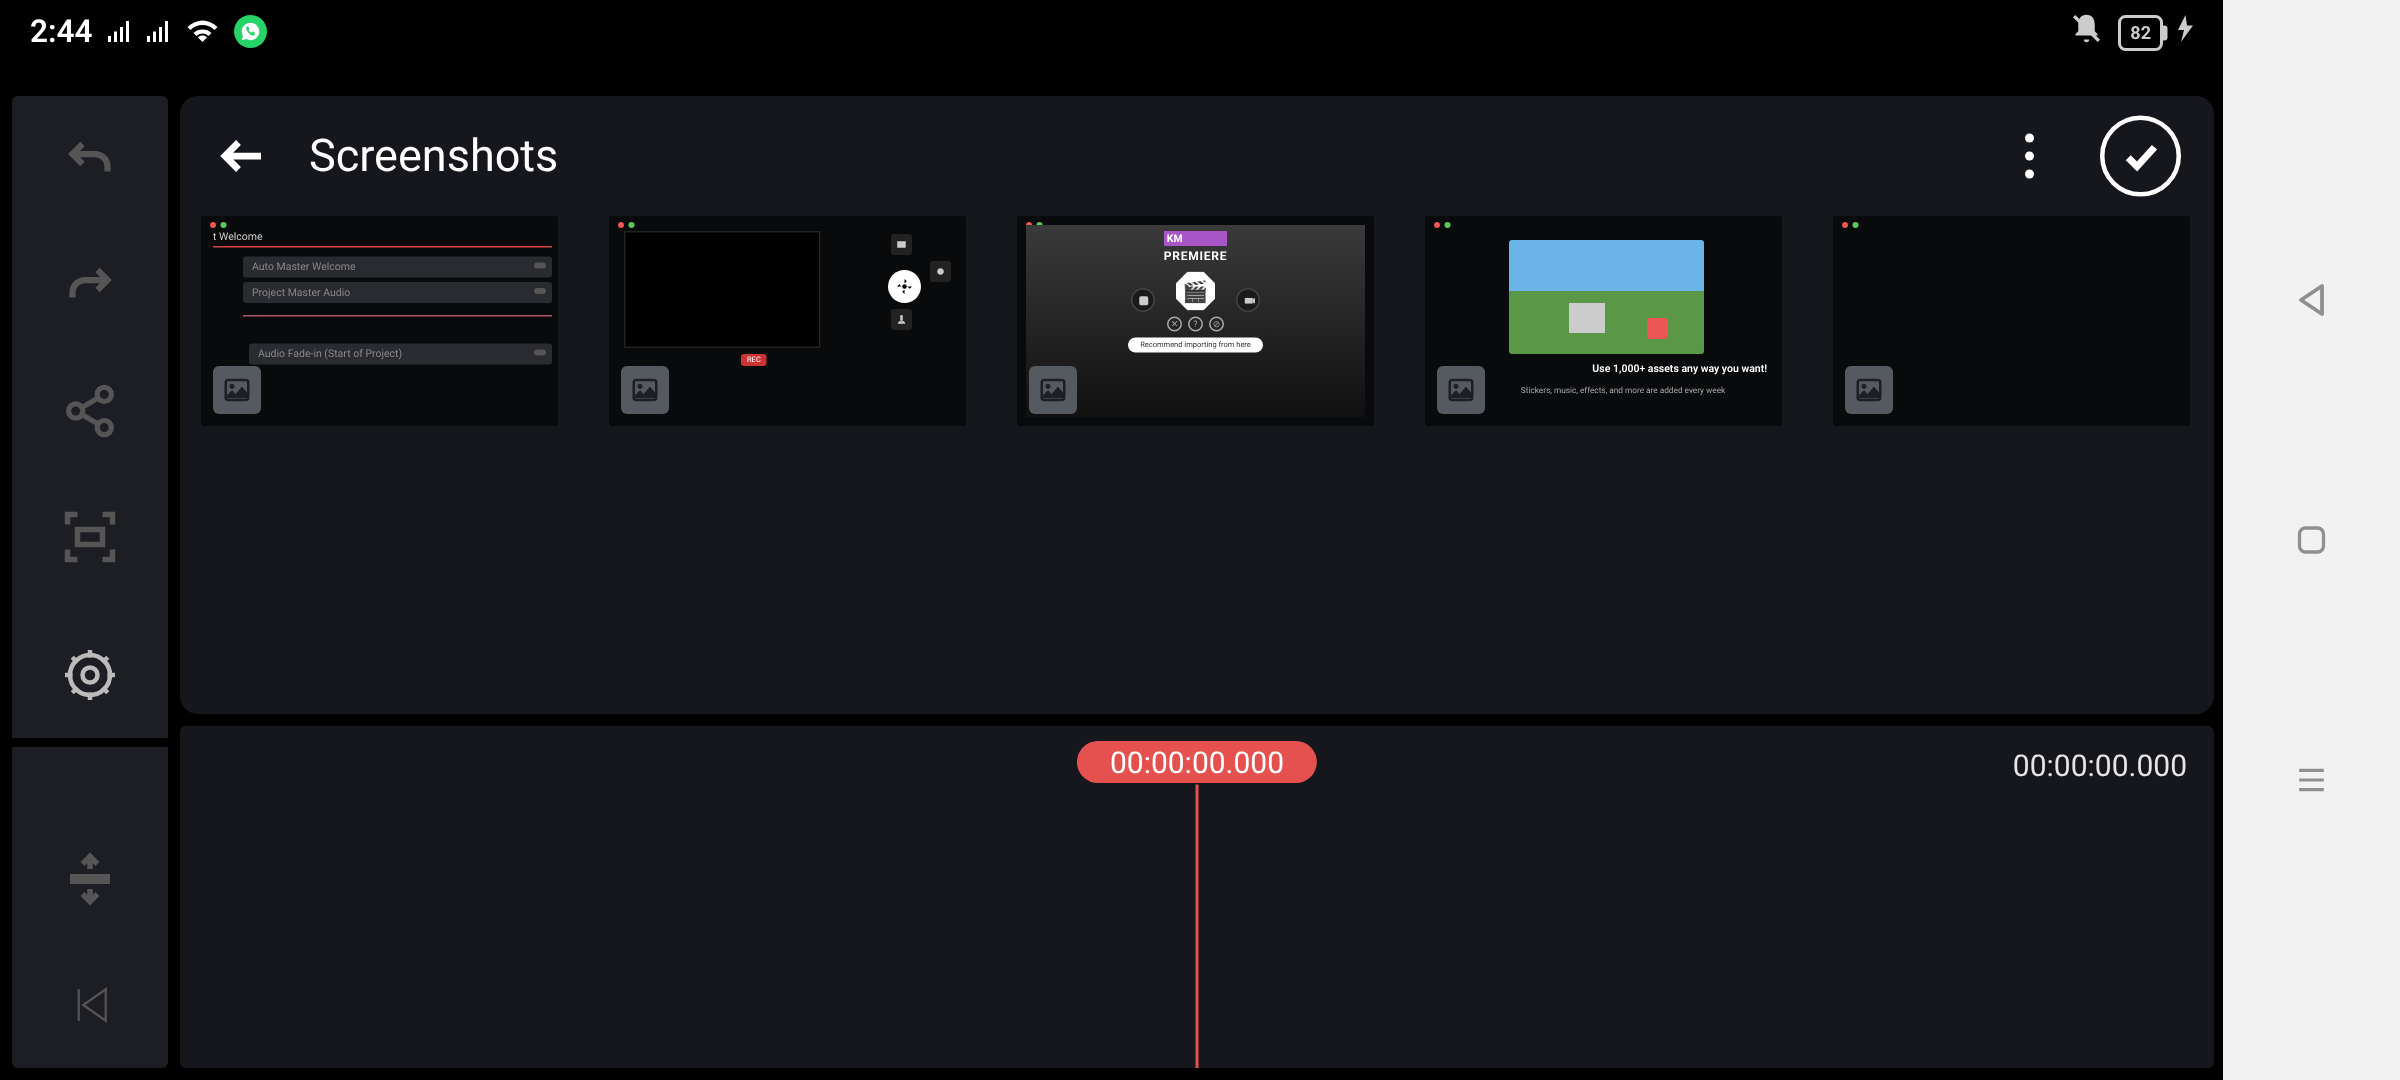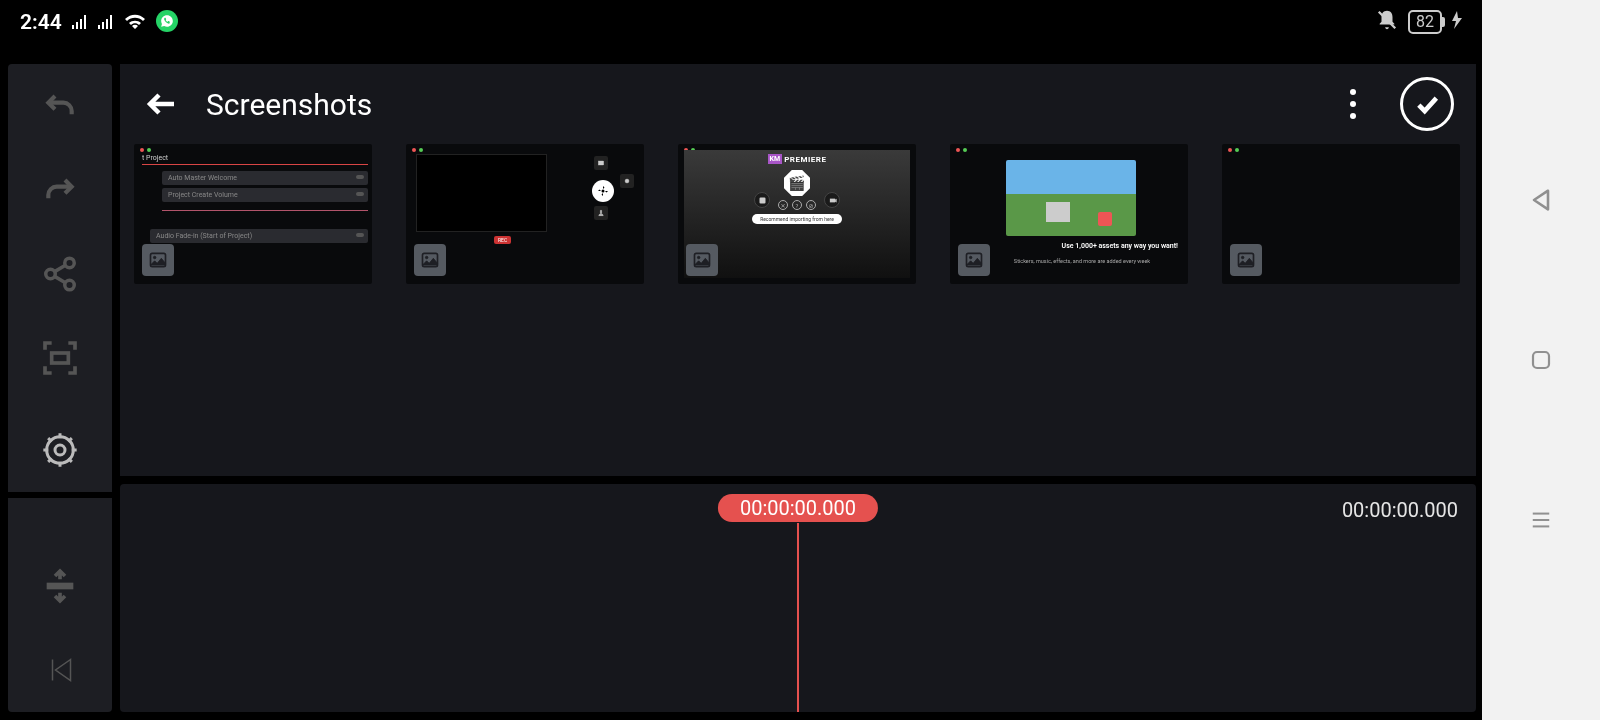--- a/index.html
+++ b/index.html
@@ -10,33 +10,33 @@
   .nav-btn { width: 32px; height: 32px; display: flex; align-items: center; justify-content: center; }
   .nav-btn svg { stroke: #909090; fill: none; stroke-width: 2.2; }
 
   
   .status-bar { position: absolute; top: 0; left: 0; right: 0; height: 44px; display: flex; align-items: center; padding: 0 20px; color: #fff; font-size: 21px; font-weight: 600; z-index: 5; }
   .status-left { display: flex; gap: 10px; }
   .status-right { margin-left: auto; display: flex; align-items: center; gap: 10px; }
   .whatsapp-dot { width: 22px; height: 22px; background: #25d366; border-radius: 50%; display: flex; align-items: center; justify-content: center; }
   .whatsapp-dot svg { fill: #fff; }
   .sig-icon svg, .wifi-icon svg { fill: #fff; }
-  .battery-box { border: 2px solid #ccc; border-radius: 5px; padding: 0 6px; font-size: 16px; font-weight: 400; color: #ccc; position: relative; line-height: 20px; }
+  .battery-box { border: 2px solid #ccc; border-radius: 5px; padding: 0 6px; font-size: 12px; font-weight: 700; color: #ccc; position: relative; line-height: 20px; }
   .battery-box::after { content: ""; position: absolute; right: -5px; top: 5px; width: 3px; height: 10px; background: #ccc; border-radius: 0 2px 2px 0; }
 
   
   .sidebar { position: absolute; left: 8px; top: 64px; width: 104px; bottom: 8px; background: #1d1e23; border-radius: 4px; display: flex; flex-direction: column; }
   .side-btn { width: 100%; height: 84px; display: flex; align-items: center; justify-content: center; }
   .side-btn.disabled svg { stroke: #555; fill: none; }
   .side-btn.enabled svg { stroke: #bbb; fill: none; }
   .side-gear { margin-top: 8px; }
   .side-flex { flex: 1; }
   .side-sep { height: 6px; background: #000; width: 100%; }
 
-  .media-panel { position: absolute; left: 120px; right: 6px; top: 64px; height: 412px; background: #16171c; border-radius: 0; }
+  .media-panel { position: absolute; left: 120px; right: 6px; top: 64px; height: 412px; background: #16171c; border-radius: 12px; }
   .panel-header { height: 80px; display: flex; align-items: center; padding: 0 22px; gap: 24px; }
   .back-arrow { width: 40px; height: 40px; display: flex; align-items: center; justify-content: center; cursor: pointer; }
   .back-arrow svg { stroke: #fff; fill: none; stroke-width: 3; }
   .panel-title { color: #fff; font-size: 30px; font-weight: 400; }
   .panel-actions { margin-left: auto; display: flex; align-items: center; gap: 32px; }
   .more-dots { width: 30px; display: flex; flex-direction: column; align-items: center; gap: 6px; cursor: pointer; }
   .more-dots span { width: 6px; height: 6px; background: #fff; border-radius: 50%; }
   .confirm-btn { width: 54px; height: 54px; border: 3px solid #fff; border-radius: 50%; display: flex; align-items: center; justify-content: center; cursor: pointer; }
   .confirm-btn svg { stroke: #fff; fill: none; stroke-width: 4; }
 
@@ -58,21 +58,21 @@
   .t2-content { position: absolute; inset: 6px; display: flex; }
   .t2-preview { background: #000; width: 60%; height: 78px; border: 1px solid #222; margin: 4px; }
   .t2-wheel { position: relative; width: 40%; }
   .t2-center { position: absolute; top: 30px; right: 24px; width: 22px; height: 22px; background: #fff; border-radius: 50%; display:flex; align-items:center; justify-content:center; }
   .t2-hex { position: absolute; width: 14px; height: 14px; background: #222; border-radius: 2px; display:flex; align-items:center; justify-content:center; }
   .t2-hex svg { stroke:#ccc; fill:#ccc; }
   .t2-red { position: absolute; bottom: 40px; left: 88px; background:#c33; color:#fff; font-size:5px; padding:1px 4px; border-radius:2px; }
 
   
   .t3-content { position: absolute; inset: 6px; background: linear-gradient(#3a3a3a, #101010); display:flex; flex-direction:column; align-items:center; padding-top:4px; }
-  .t3-logo { display:flex; align-items:center; gap:2px; }
+  .t3-logo { display:flex; gap:2px;flex-direction:column; }
   .t3-km { background:#a855c7; color:#fff; font-size:7px; padding:1px 2px; font-weight:700; }
   .t3-prem { color:#fff; font-size:8px; font-weight:700; letter-spacing:0.5px; }
   .t3-oct { width:26px; height:26px; background:#fff; clip-path: polygon(30% 0,70% 0,100% 30%,100% 70%,70% 100%,30% 100%,0 70%,0 30%); margin-top:6px; display:flex; align-items:center; justify-content:center; font-size:14px; }
   .t3-side { position:absolute; width:16px; height:16px; background:#1a1a1a; border-radius:50%; border:1px solid #444; display:flex; align-items:center; justify-content:center; }
   .t3-btns { display:flex; gap:4px; margin-top:4px; }
   .t3-ring { width:10px; height:10px; border:1px solid #aaa; border-radius:50%; display:flex; align-items:center; justify-content:center; font-size:6px; color:#aaa; }
   .t3-pill { background:#fff; color:#333; font-size:5px; padding:2px 8px; border-radius:7px; margin-top:4px; }
 
   
   .t4-content { position: absolute; inset: 6px; }
@@ -203,26 +203,26 @@
       </div>
 
       <div class="thumbs">
 
         <div class="thumb">
           <div class="top-dots">
               <span style="background:#e55"></span>
               <span style="background:#5c5"></span>
             </div>
           <div class="t1-content">
-            <div style="font-size:7px;color:#ccc;margin-bottom:2px">t Project</div>
+            <div style="font-size:7px;color:#ccc;margin-bottom:2px">t Welcome</div>
             <div class="t1-line"></div>
             <div class="t1-row" style="margin-left:20px">Auto Master Welcome</div>
-            <div class="t1-row" style="margin-left:20px">Project Create Volume</div>
+            <div class="t1-row" style="margin-left:20px">Project Master Audio</div>
             <div class="t1-line pink" style="margin-left:20px"></div>
-            <div class="t1-row" style="margin-left:8px; margin-top:18px">Audio Fade-in (Start of Project)</div>
+            <div class="t1-row" style="margin-left:24px; margin-top:18px">Audio Fade-in (Start of Project)</div>
           </div>
           <div class="thumb-badge">
               <svg width="20" height="20" viewBox="0 0 24 24">
                 <rect x="3" y="4" width="18" height="16" rx="2" fill="none" stroke="#1e1f24" stroke-width="2"></rect>
                 <circle cx="8" cy="9" r="1.5"></circle>
                 <path d="M3 18l5-5 3 3 5-6 5 6v2H3z"></path>
               </svg>
             </div>
         </div>
 

